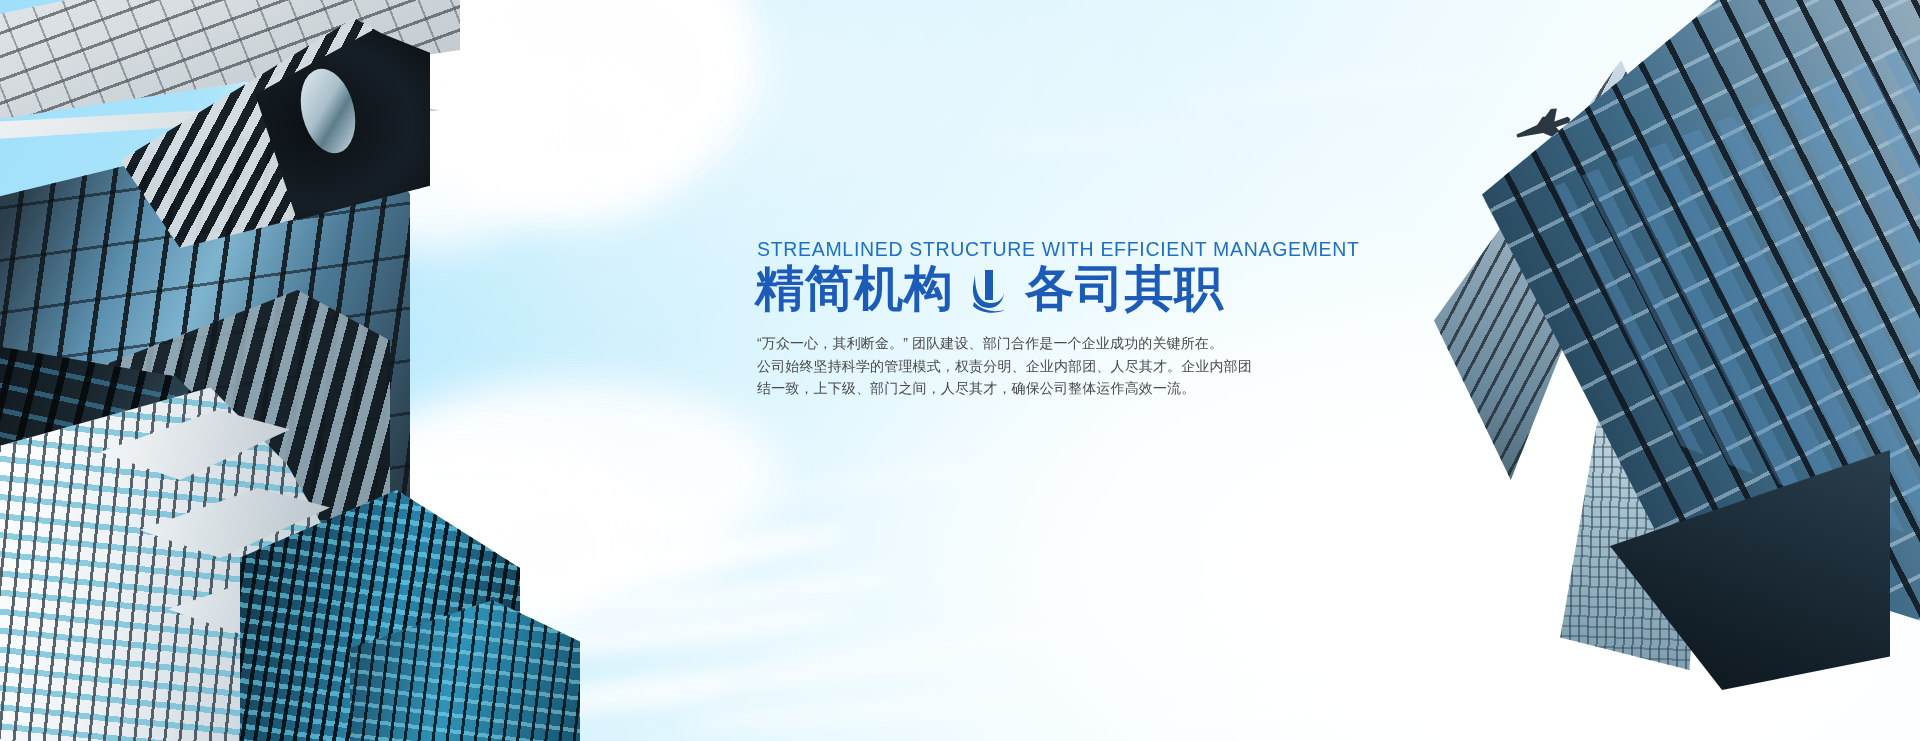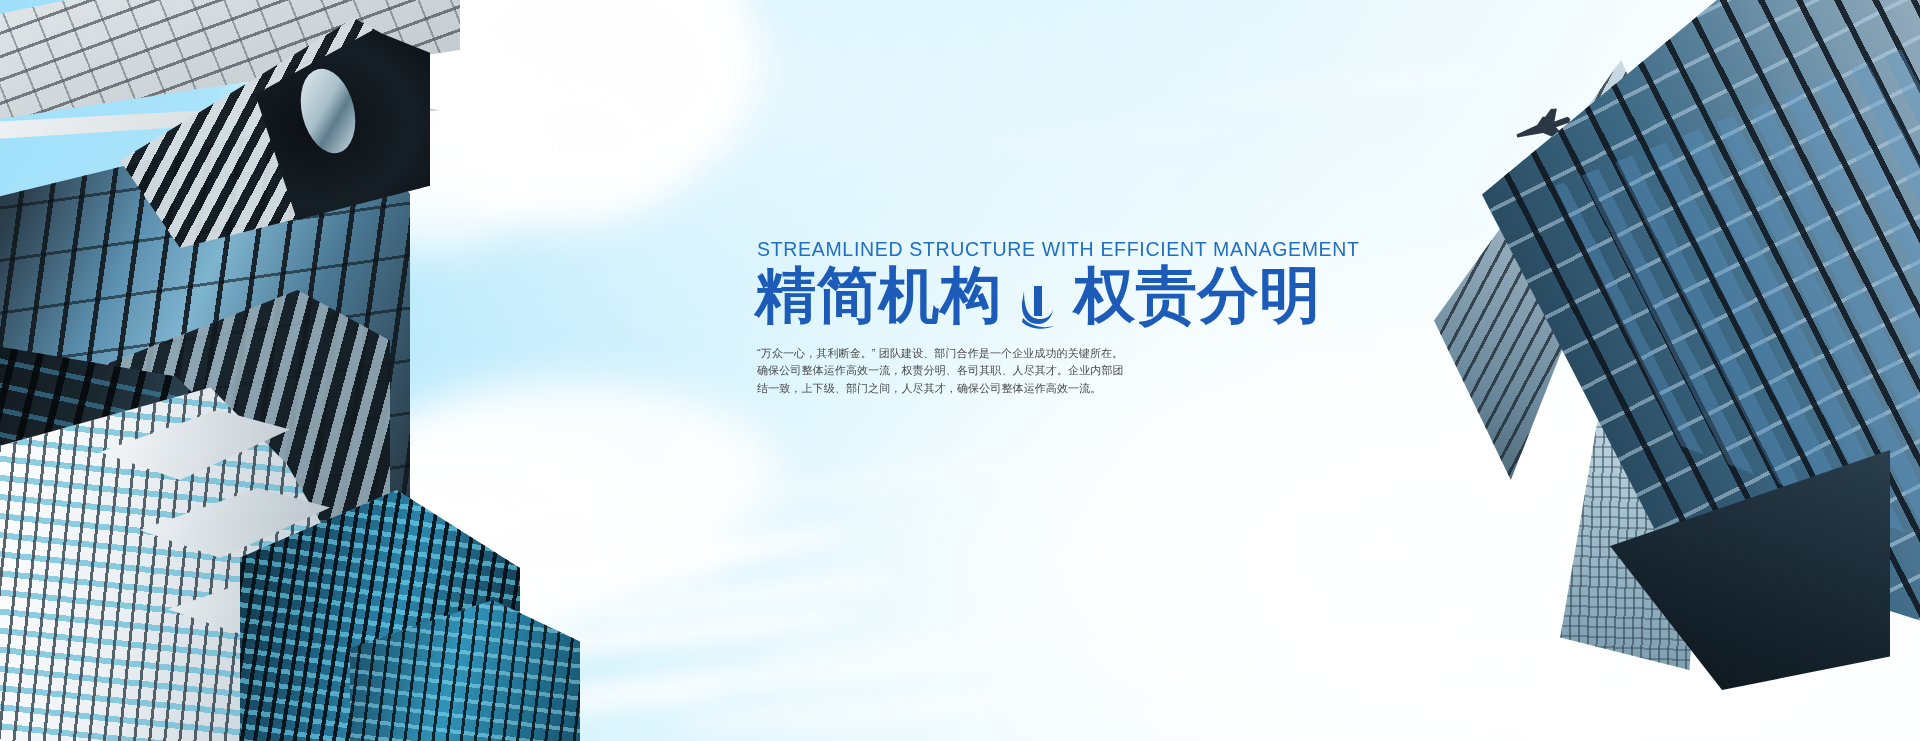--- a/index.html
+++ b/index.html
@@ -246,28 +246,28 @@
     opacity:.85;
   }
 
   
   .copy{position:absolute;left:755px;top:238px;width:620px;}
   .eyebrow{
     font-size:19.5px;letter-spacing:.035em;color:#1f6fc4;
     white-space:nowrap;margin:0 0 2px 2px;font-weight:400;
   }
   .headline{
-    display:flex;align-items:flex-end;gap:16px;
-    font-size:61px;line-height:1.06;color:#1c5bb8;font-weight:700;
+    display:flex;align-items:center;gap:16px;
+    font-size:49px;line-height:1.06;color:#1c5bb8;font-weight:700;
     letter-spacing:.012em;margin:0;white-space:nowrap;
   }
   .headline .seg{display:inline-block;}
   .mark{display:inline-block;width:40px;height:46px;flex:0 0 auto;position:relative;top:3px;}
   .para{
-    margin:17px 0 0 2px;font-size:11px;line-height:1.62;color:#4a4a4a;
+    margin:17px 0 0 2px;font-size:14px;line-height:1.62;color:#4a4a4a;
     letter-spacing:.01em;
   }
   .para p{margin:0;white-space:nowrap;}
 </style>
 </head>
 <body>
 
 <div class="banner">
 
   <div class="sky"></div>
@@ -362,23 +362,23 @@
   <div class="copy">
     <div class="eyebrow">STREAMLINED STRUCTURE WITH EFFICIENT MANAGEMENT</div>
 
     <div class="headline">
       <span class="seg">精简机构</span>
       <svg class="mark" viewBox="0 0 40 46">
         <rect x="16" y="1" width="8" height="30" fill="#1c5bb8"></rect>
         <path d="M6 6 C6 26 12 34 22 34 C30 34 34 29 35 24 C34 32 29 39 20 39 C9 39 3 30 4 18 Z" fill="#1c5bb8"></path>
         <path d="M5 33 C12 41 24 44 36 41 C25 46 11 44 4 37 Z" fill="#1c5bb8"></path>
       </svg>
-      <span class="seg">权责分明</span>
+      <span class="seg">各司其职</span>
     </div>
 
     <div class="para">
       <p>“万众一心，其利断金。” 团队建设、部门合作是一个企业成功的关键所在。</p>
-      <p>确保公司整体运作高效一流，权责分明、各司其职、人尽其才。企业内部团</p>
+      <p>公司始终坚持科学的管理模式，权责分明、企业内部团、人尽其才。企业内部团</p>
       <p>结一致，上下级、部门之间，人尽其才，确保公司整体运作高效一流。</p>
     </div>
   </div>
 
 </div>
 
 </body></html>

